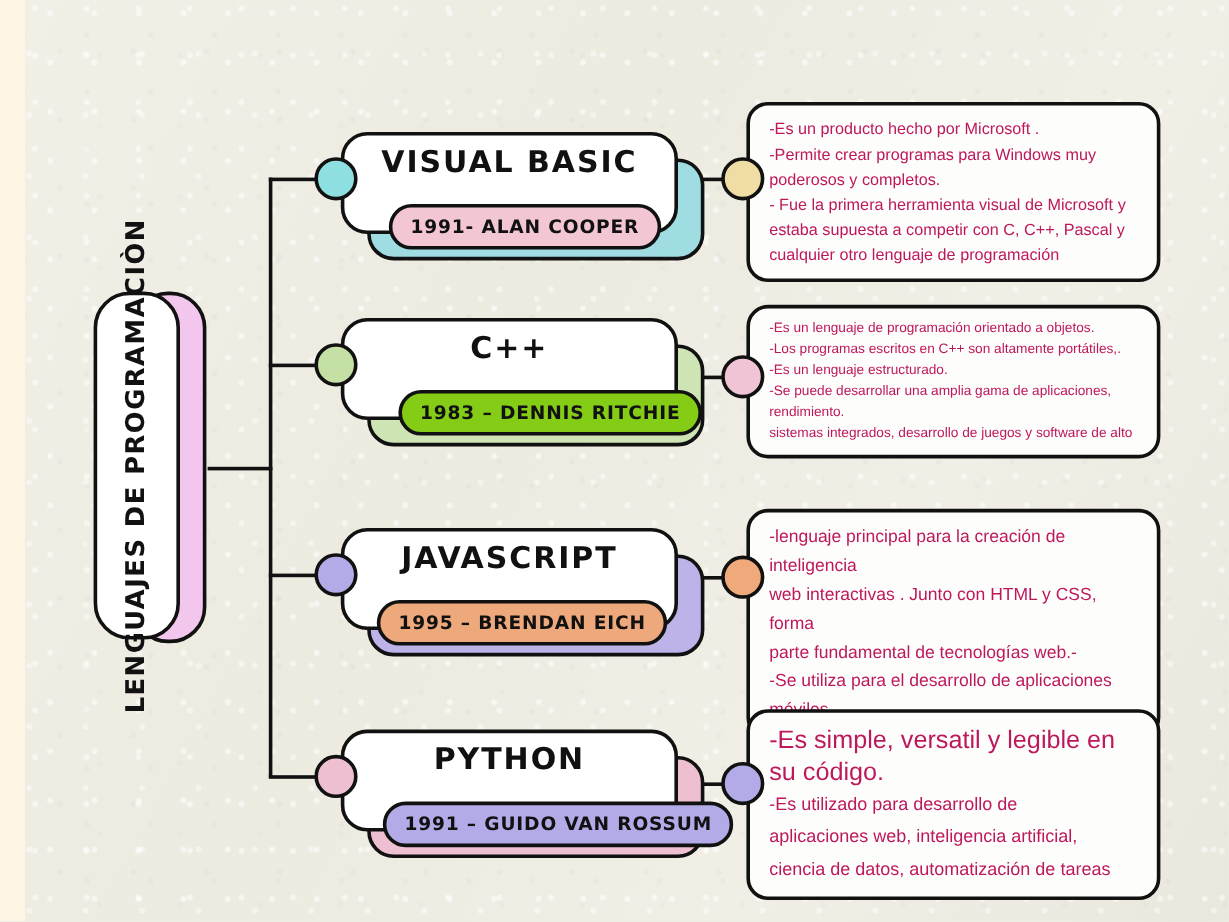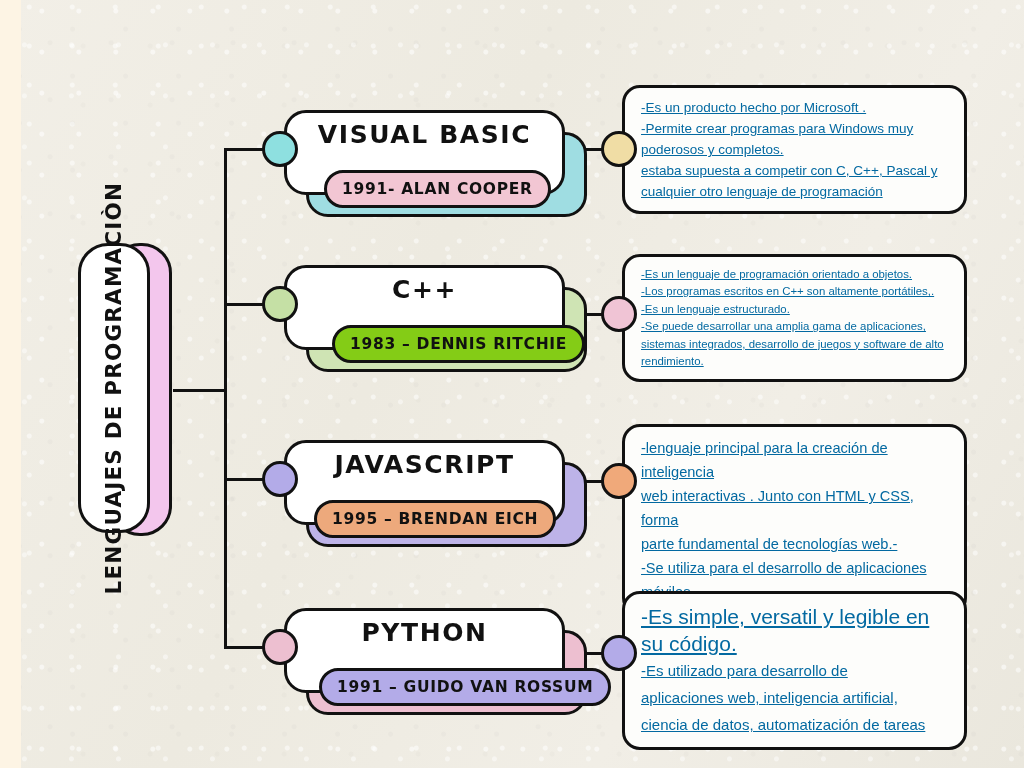--- a/index.html
+++ b/index.html
@@ -145,22 +145,21 @@
     position: absolute;
     background: #fdfdfb;
     border: 3.5px solid #111;
     border-radius: 18px;
     padding: 9px 14px 9px 16px;
     z-index: 3;
     color: #111;
   }
   .desc-box p {
     font-family: "Liberation Sans", sans-serif;
-    color: #0369a1;
-    text-decoration: underline;
+    color: #be185d;
   }
 </style>
 </head>
 <body>
 
 <div id="canvas"></div>
 <div id="left-strip"></div>
 
 <div class="line h" style="left:173px; top:389px; width:54px;"></div>
 <div class="line v" style="left:224px; top:148px; height:500px;"></div>
@@ -187,40 +186,41 @@
   <div class="branch-title">VISUAL BASIC</div>
   <div class="branch-badge" style="left:40px; background:#f2c6d3;">1991- ALAN COOPER</div>
 </div>
 <div class="conn-circle" style="left:262px; top:131px; background:#8ee0e0;"></div>
 <div class="conn-circle" style="left:601px; top:131px; background:#f0dda5;"></div>
 
 <div class="desc-box" style="left:622px; top:85px; width:345px;">
   <p style="font-size:13.5px; line-height:21px;">-Es un producto hecho por Microsoft .</p>
   <p style="font-size:13.5px; line-height:21px;">-Permite  crear  programas para Windows muy</p>
   <p style="font-size:13.5px; line-height:21px;">poderosos y completos.</p>
+  <p style="font-size:13.5px; line-height:21px;">- Fue la primera herramienta visual de Microsoft y</p>
   <p style="font-size:13.5px; line-height:21px;">estaba supuesta a competir con C, C++, Pascal y</p>
   <p style="font-size:13.5px; line-height:21px;">cualquier otro lenguaje de programación</p>
 </div>
 
 <div class="branch" style="left:284px; top:265px;">
   <div class="branch-shadow" style="background:#cfe4b4;"></div>
   <div class="branch-card"></div>
   <div class="branch-title">C++</div>
   <div class="branch-badge" style="left:48px; background:#84cc16;">1983 – DENNIS RITCHIE</div>
 </div>
 <div class="conn-circle" style="left:262px; top:286px; background:#c5e0a5;"></div>
 <div class="conn-circle" style="left:601px; top:296px; background:#f0c4d5;"></div>
 
 <div class="desc-box" style="left:622px; top:254px; width:345px;">
   <p style="font-size:11.4px; line-height:17.4px;">-Es un lenguaje de programación orientado a objetos.</p>
   <p style="font-size:11.4px; line-height:17.4px;">-Los programas escritos en C++ son altamente portátiles,.</p>
   <p style="font-size:11.4px; line-height:17.4px;">-Es un lenguaje estructurado.</p>
   <p style="font-size:11.4px; line-height:17.4px;">-Se puede desarrollar una amplia gama de aplicaciones,</p>
+  <p style="font-size:11.4px; line-height:17.4px;">rendimiento.</p>
   <p style="font-size:11.4px; line-height:17.4px;">sistemas integrados, desarrollo de juegos y software de alto</p>
-  <p style="font-size:11.4px; line-height:17.4px;">rendimiento.</p>
 </div>
 
 <div class="branch" style="left:284px; top:440px;">
   <div class="branch-shadow" style="background:#bdb3e8;"></div>
   <div class="branch-card"></div>
   <div class="branch-title">JAVASCRIPT</div>
   <div class="branch-badge" style="left:30px; background:#eda97c;">1995 – BRENDAN EICH</div>
 </div>
 <div class="conn-circle" style="left:262px; top:461px; background:#b3abe8;"></div>
 <div class="conn-circle" style="left:601px; top:463px; background:#f0a97a;"></div>

